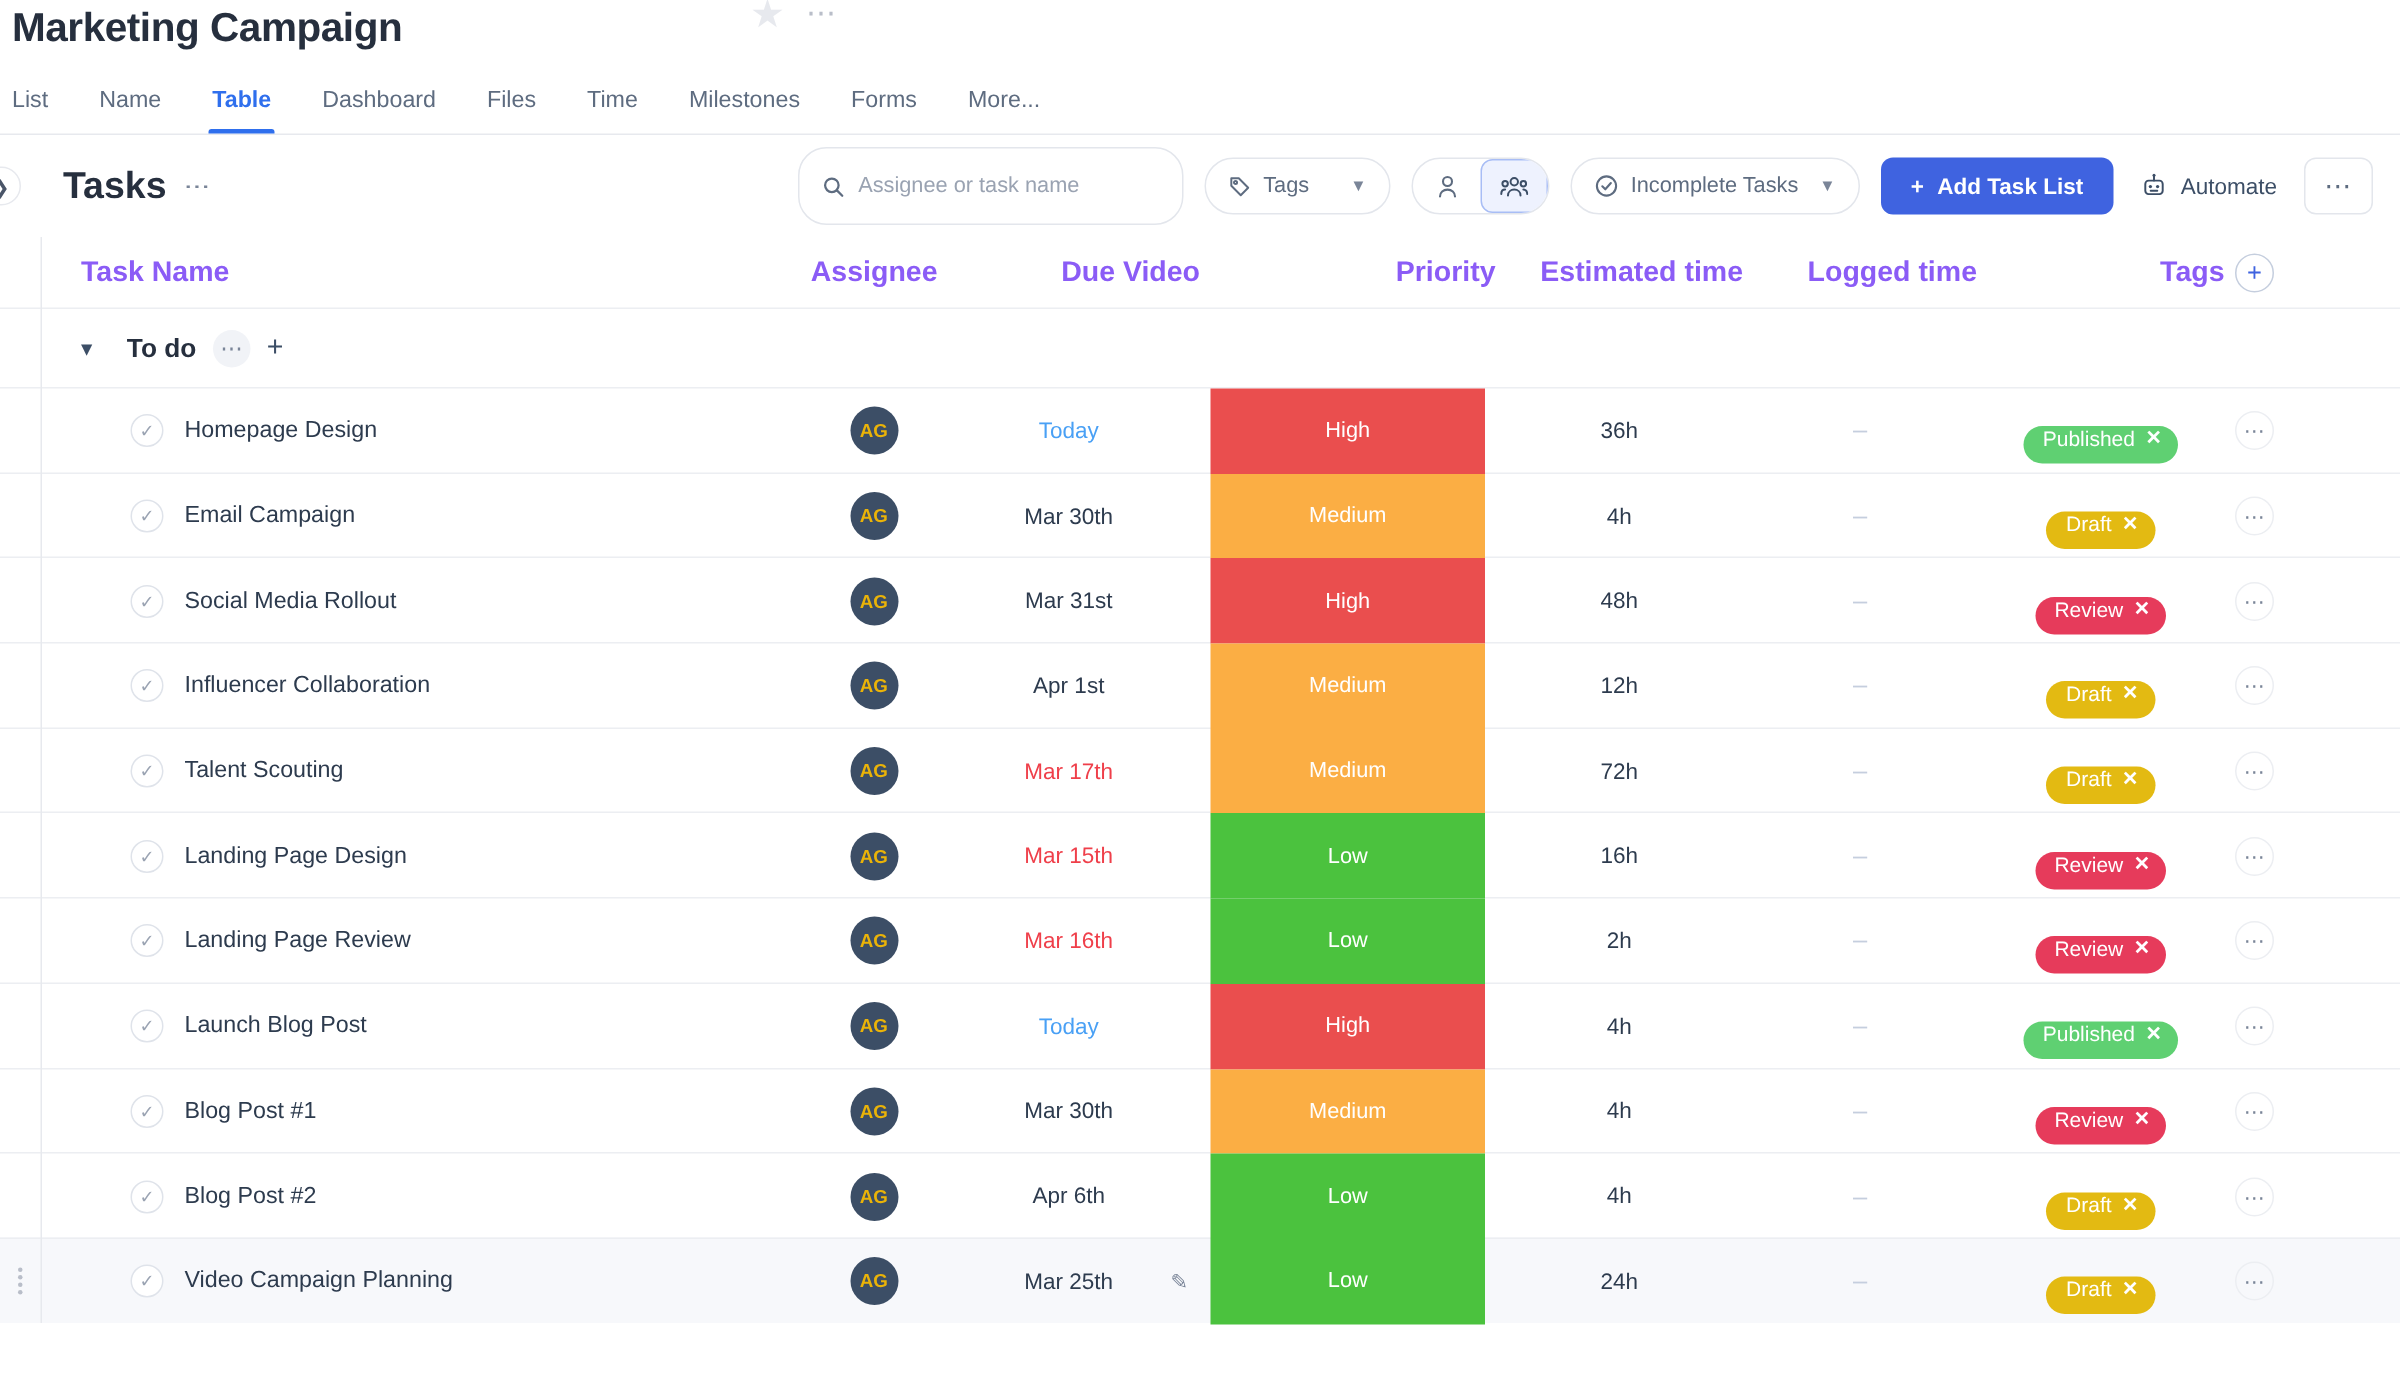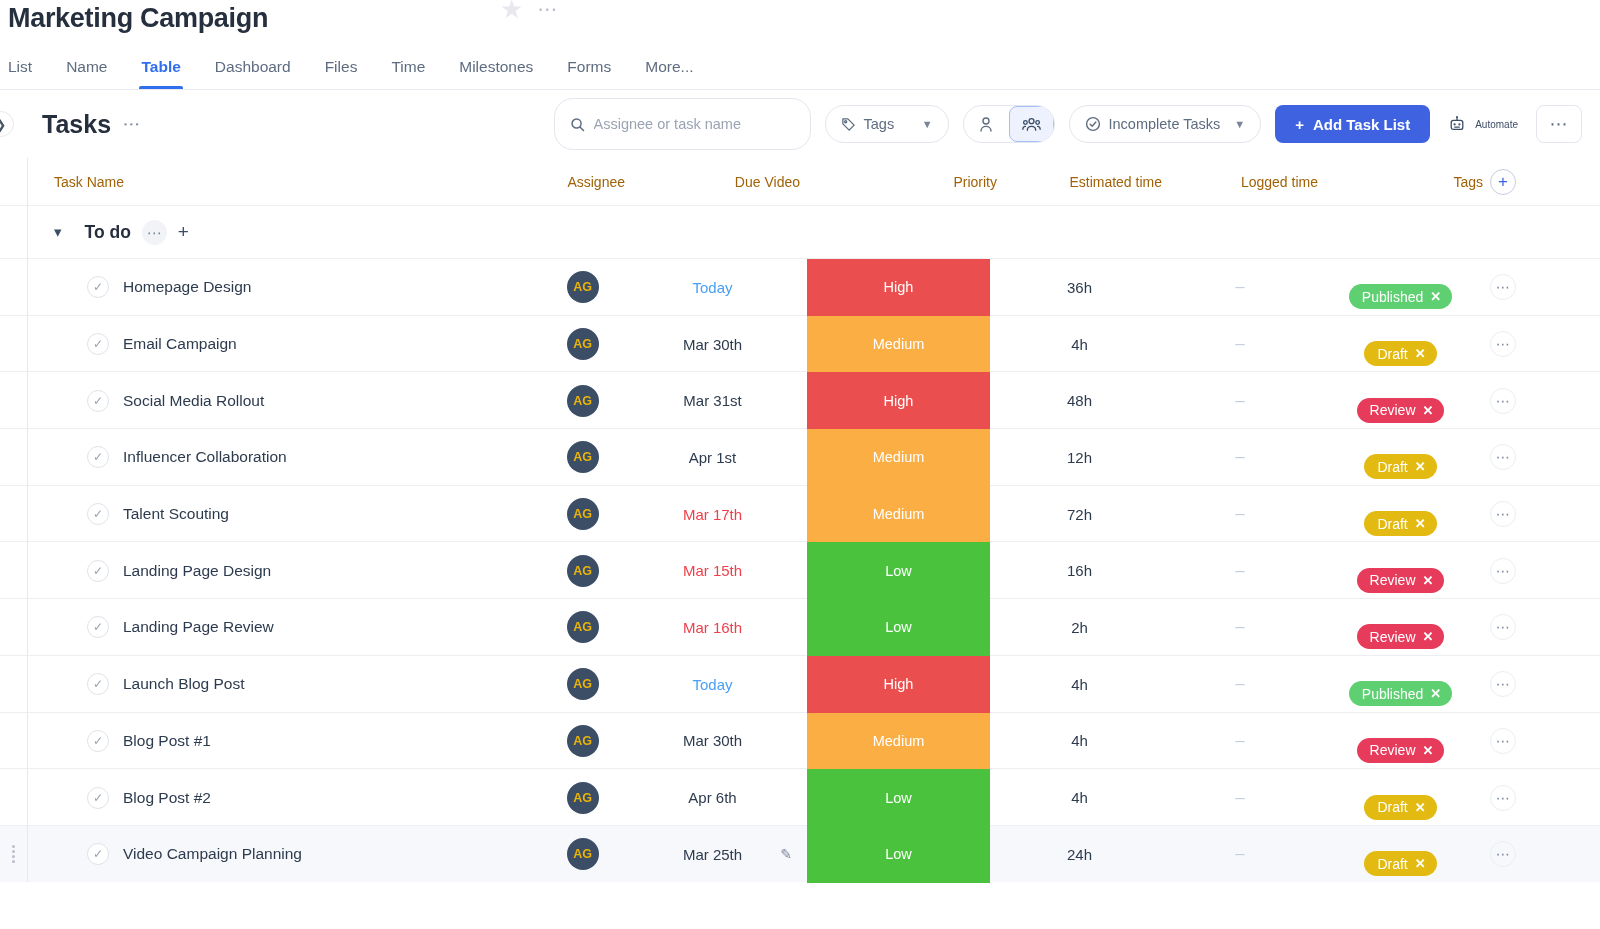--- a/index.html
+++ b/index.html
@@ -102,21 +102,21 @@
     color: #3c4e66;
   }
   .primary-btn {
     height: 38px; border-radius: 8px; background: #3f63e0; color: #fff;
     display: flex; align-items: center; gap: 9px; padding: 0 20px;
     font-size: 15px; font-weight: 700; border: none; cursor: pointer;
     white-space: nowrap;
   }
   .plain-btn {
     display: flex; align-items: center; gap: 9px;
-    font-size: 10px; color: #3c4e66; cursor: pointer; padding: 0 4px;
+    font-size: 15px; color: #3c4e66; cursor: pointer; padding: 0 4px;
     white-space: nowrap;
   }
   .more-box {
     width: 46px; height: 38px; border: 1px solid #e3e6ec; border-radius: 8px;
     display: flex; align-items: center; justify-content: center;
     color: #5e6c80; font-size: 18px; cursor: pointer; letter-spacing: 1px;
   }
 
   
   .table-wrap { position: relative; }
@@ -124,21 +124,21 @@
     position: absolute; left: 27px; top: 0; bottom: 0;
     width: 1px; background: #e7e9ee;
   }
   .grid-row {
     display: grid;
     grid-template-columns: 27px 13px 500px 85px 175px 197px 165px 156px 165px 40px;
     align-items: center;
   }
   .head-row { height: 48px; border-bottom: 1px solid #eceef2; }
   .head-cell {
-    font-size: 14px; font-weight: 400; color: #a16207; white-space: nowrap;
+    font-size: 19px; font-weight: 700; color: #8b5cf6; white-space: nowrap;
   }
   .c-center { text-align: right; }
   .plus-circle {
     width: 26px; height: 26px; border-radius: 50%; border: 1px solid #c5cede;
     color: #3f63e0; display: flex; align-items: center; justify-content: center;
     font-size: 17px; cursor: pointer; margin: 0 auto;
   }
 
   .group-row { height: 52px; }
   .group-inner { display: flex; align-items: center; gap: 11px; }
@@ -193,21 +193,21 @@
   .prio-badge {
     width: 183px; height: 56.7px; display: flex; align-items: center;
     justify-content: center; color: #fff; font-size: 14.5px; cursor: pointer;
   }
 
   .hours { font-size: 15px; text-align: center; color: #2d3b4e; }
   .dash { text-align: center; color: #c5cede; font-size: 17px; }
 
   .tag-cell { display: flex; justify-content: center; }
   .tag-pill {
-    display: inline-flex; align-items: center; gap: 7px;
+    display: inline-flex; align-items: flex-start; gap: 7px;
     height: 25px; border-radius: 13px; padding: 0 11px 0 13px;
     color: #fff; font-size: 14px; cursor: pointer; white-space: nowrap; margin-top: 19px;
   }
   .tag-pill .x { font-size: 13px; font-weight: 700; }
 
   .row-more {
     width: 26px; height: 26px; border-radius: 50%; border: 1px solid #eceef2;
     display: flex; align-items: center; justify-content: center;
     color: #7a8598; font-size: 14px; letter-spacing: 0.5px; cursor: pointer;
     margin: 0 auto;

